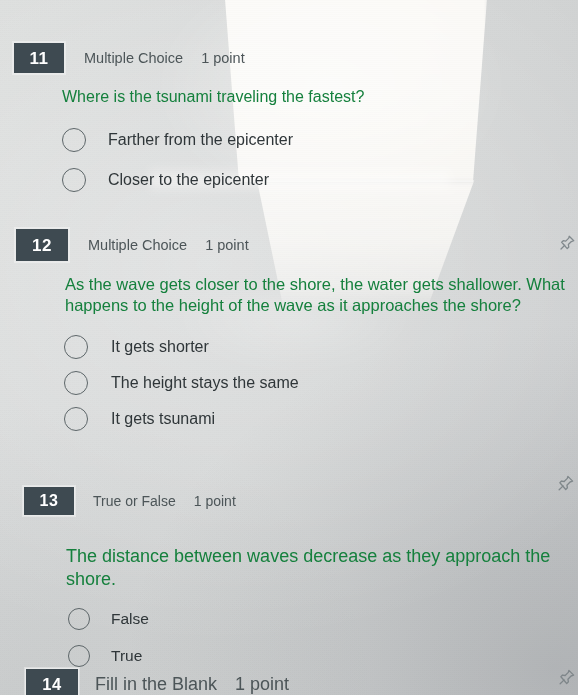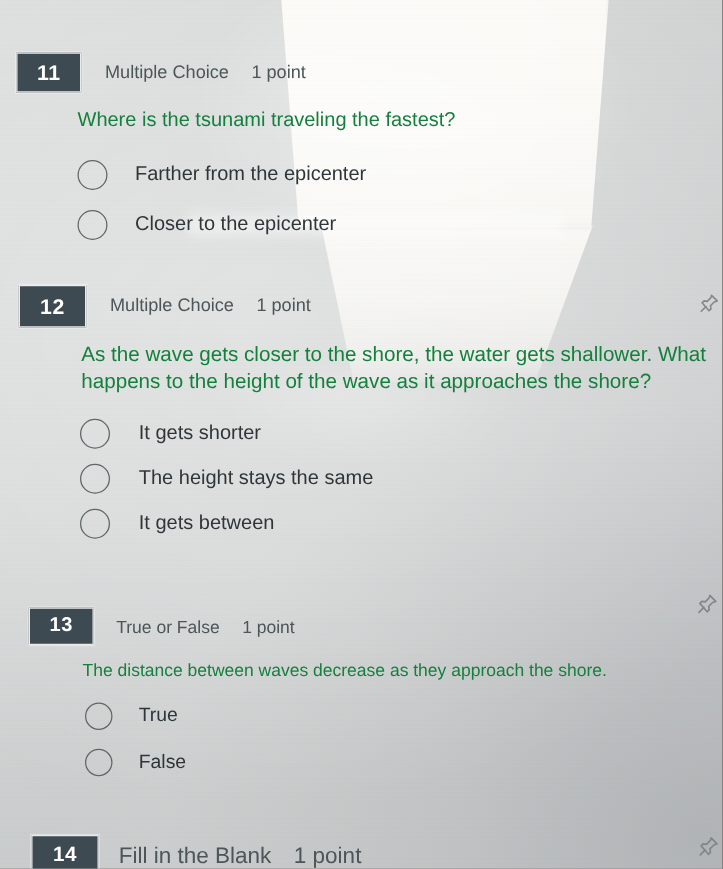--- a/index.html
+++ b/index.html
@@ -175,21 +175,21 @@
   #q12 .q-text { font-size: 16.5px; margin-left: 65px; margin-top: 12px; width: 540px; }
   #q12 .options { margin-top: 12px; margin-left: 64px; }
   #q12 .option { height: 36px; }
   #q12 .radio { width: 24px; height: 24px; }
   #q12 .option-label { font-size: 16px; margin-left: 23px; }
   #q12 .pin-icon { right: 2px; top: 6px; }
 
   #q13 { top: 486px; }
   #q13 .badge { width: 50px; height: 28px; font-size: 16px; margin-left: 23px; }
   #q13 .meta  { font-size: 14px; margin-left: 18px; }
-  #q13 .q-text { font-size: 14px; margin-left: 66px; margin-top: 11px; }
+  #q13 .q-text { font-size: 18px; margin-left: 66px; margin-top: 29px; }
   #q13 .options { margin-top: 9px; margin-left: 68px; }
   #q13 .option { height: 37px; }
   #q13 .radio { width: 22px; height: 22px; }
   #q13 .option-label { font-size: 15.5px; margin-left: 21px; }
   #q13 .pin-icon { right: 3px; top: -12px; }
 
   #q14 { top: 668px; }
   #q14 .badge { width: 52px; height: 30px; font-size: 16.5px; margin-left: 25px; }
   #q14 .meta  { font-size: 18px; margin-left: 16px; }
   #q14 .pin-icon { right: 2px; top: 0px; }
@@ -248,21 +248,21 @@
         <div class="option">
           <span class="radio"></span>
           <span class="option-label">It gets shorter</span>
         </div>
         <div class="option">
           <span class="radio"></span>
           <span class="option-label">The height stays the same</span>
         </div>
         <div class="option">
           <span class="radio"></span>
-          <span class="option-label">It gets between</span>
+          <span class="option-label">It gets tsunami</span>
         </div>
       </div>
     </div>
 
     <div class="question" id="q13">
       <div class="q-head">
         <div class="badge">13</div>
         <div class="meta">
           <span class="qtype">True or False</span><span class="qpoints">1 point</span>
         </div>
@@ -270,25 +270,25 @@
           <svg width="19" height="19" viewBox="0 0 24 24" fill="none" stroke="currentColor" stroke-width="1.7" stroke-linecap="round" stroke-linejoin="round">
             <path d="M15 3l6 6-3.2 1.1-4 4 .6 3.3-2.1 2.1L4.9 11l2.1-2.1 3.3.6 4-4z"></path>
             <line x1="9" y1="15" x2="4" y2="20"></line>
           </svg>
         </span>
       </div>
       <div class="q-text">The distance between waves decrease as they approach the shore.</div>
       <div class="options">
         <div class="option">
           <span class="radio"></span>
+          <span class="option-label">False</span>
+        </div>
+        <div class="option">
+          <span class="radio"></span>
           <span class="option-label">True</span>
-        </div>
-        <div class="option">
-          <span class="radio"></span>
-          <span class="option-label">False</span>
         </div>
       </div>
     </div>
 
     <div class="question" id="q14">
       <div class="q-head">
         <div class="badge">14</div>
         <div class="meta">
           <span class="qtype">Fill in the Blank</span><span class="qpoints">1 point</span>
         </div>

